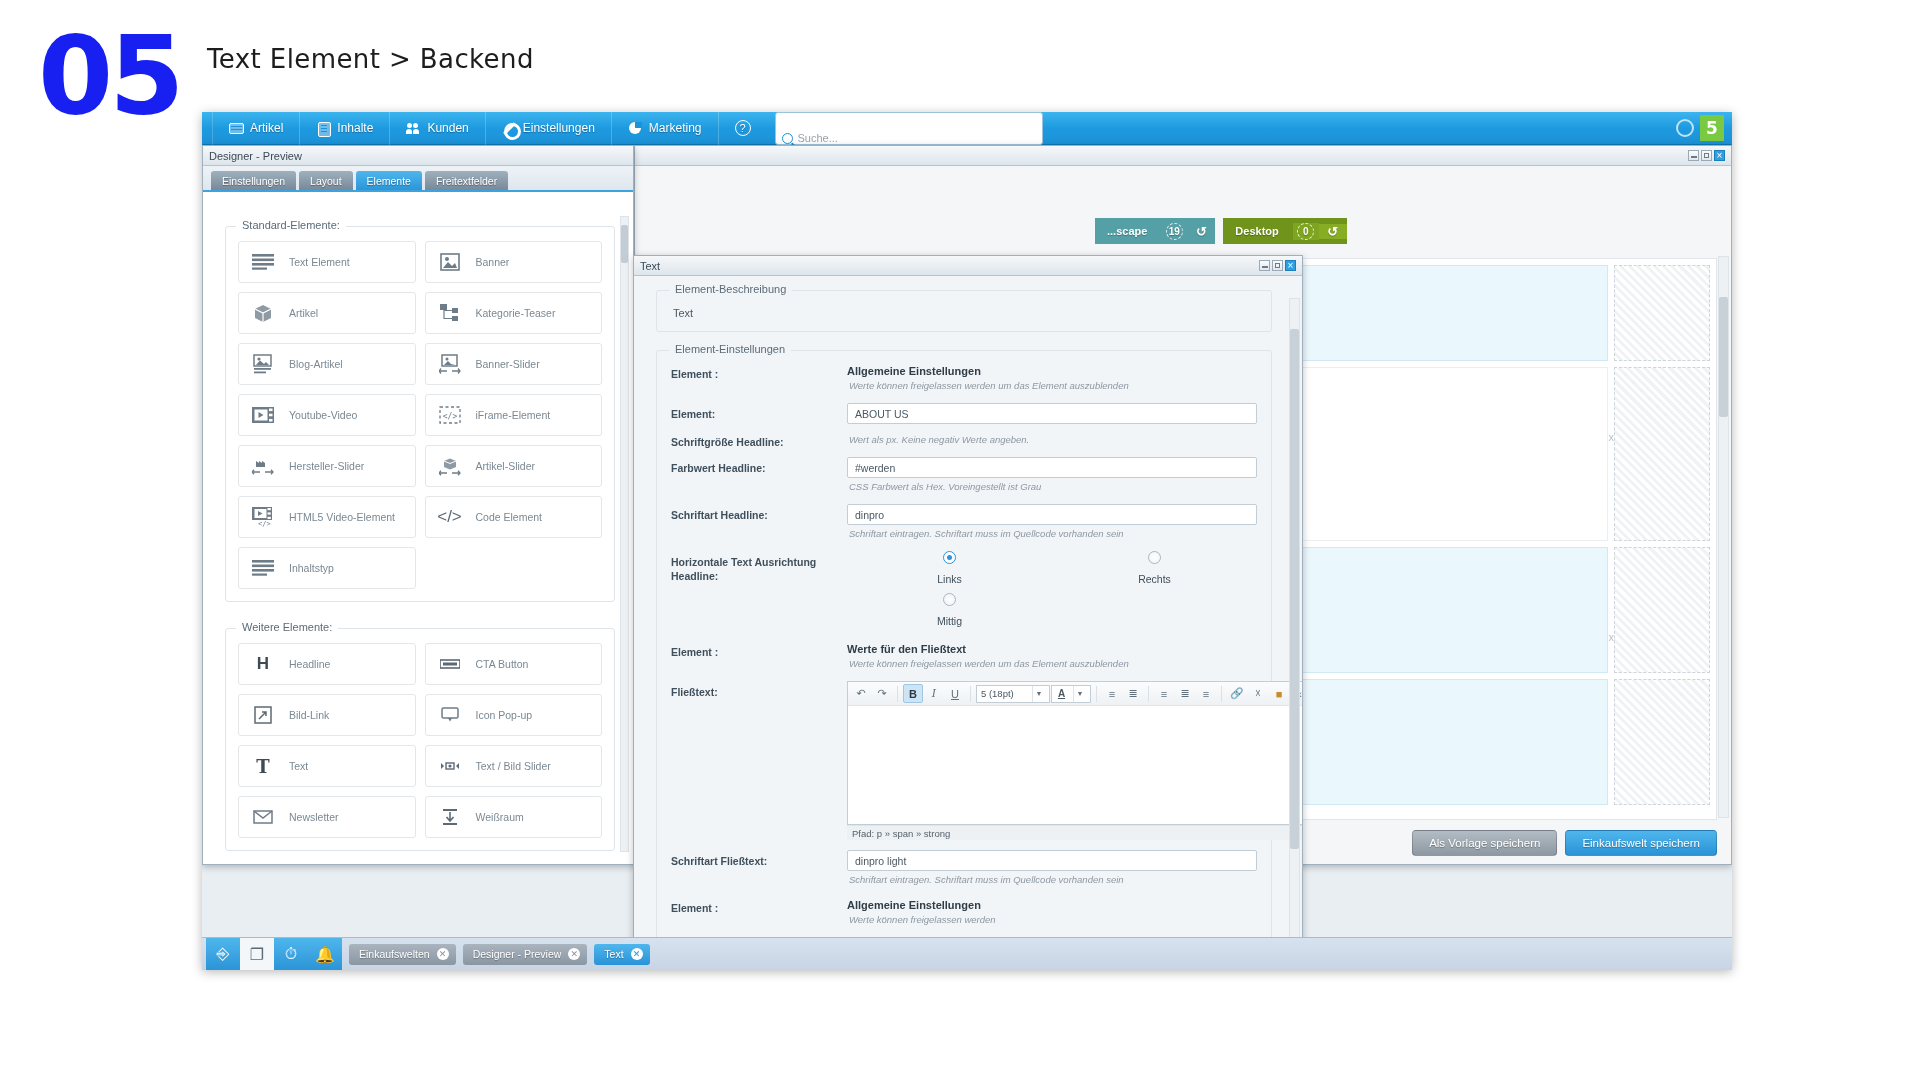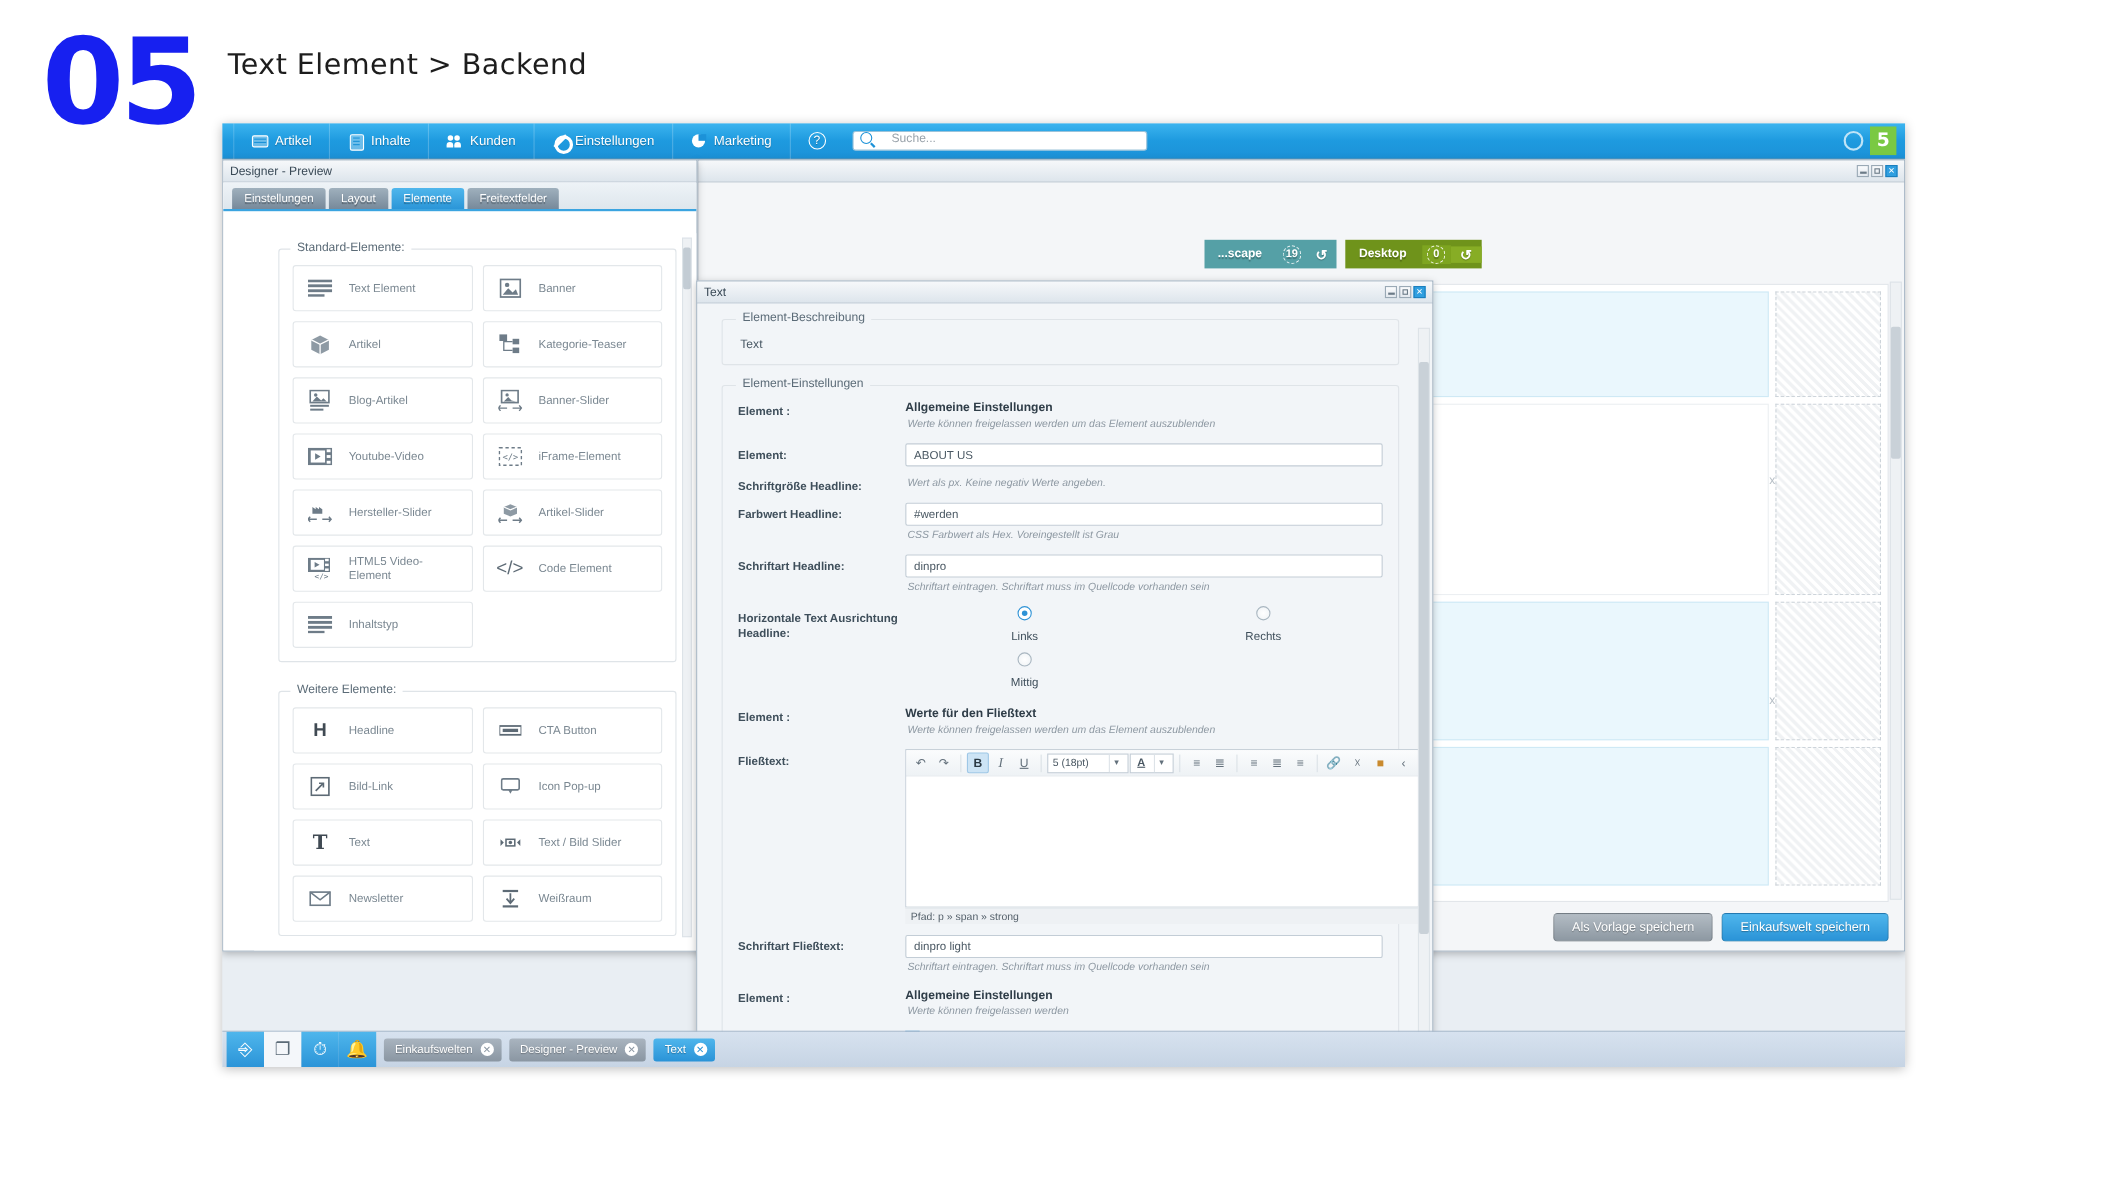--- a/index.html
+++ b/index.html
@@ -60,23 +60,23 @@
   .mi-ein::after{content:"";position:absolute;left:6px;top:0;width:3px;height:15px;background:#fff;box-shadow:0 0 0 0 #fff;transform:rotate(45deg);}
   .mi-mar::before{content:"";position:absolute;left:1px;top:1px;width:12px;height:12px;border-radius:50%;background:#fff;}
   .mi-mar::after{content:"";position:absolute;left:7px;top:1px;width:7px;height:6px;background:#1c92d8;}
   .help-icon {
     width: 16px; height: 16px; border-radius: 50%;
     border: 1.6px solid #ffffff; color: #fff; font-size: 11px;
     display: flex; align-items: center; justify-content: center;
     line-height: 1;
   }
   .search-box {
-    margin-left: 8px; width: 268px; height: 18px;
+    margin-left: 8px; width: 268px; height: 33px;
     background: #fff; border: 1px solid #9bc3da; border-radius: 3px;
-    display: flex; align-items: flex-start; padding: 0 6px; gap: 18px;
+    display: flex; align-items: flex-end; padding: 0 6px; gap: 5px;
   }
   .mag { width: 11px; height: 11px; border: 1.8px solid #1c92d8; border-radius: 50%; position: relative;}
   .mag::after { content:""; position:absolute; right:-4px; bottom:-3px; width:5px;height:1.8px;background:#1c92d8;transform:rotate(45deg);}
   .search-ph { font-size: 11px; color: #9aa3ab; }
   .topbar-right { margin-left: auto; display: flex; align-items: center; gap: 6px; padding-right: 8px;}
   .tb-globe { width: 18px; height: 18px; border-radius: 50%; border: 2px solid #bfe4f7; }
   .tb-badge {
     width: 24px; height: 26px; background: #7ac943; color: #fff;
     font-size: 17px; font-weight: bold; display:flex; align-items:center; justify-content:center;
     font-family: "DejaVu Sans", sans-serif;
@@ -101,21 +101,21 @@
   #designer { left: 0px; top: 33px; width: 432px; height: 720px; }
   .dz-body { position: absolute; inset: 20px 0 0 0; background:#fff; }
   .tabstrip { height: 26px; background: linear-gradient(to bottom,#eef3f7,#dee6ed); border-bottom: 2px solid #3ba4e0; display: flex; align-items: flex-end; padding-left: 8px; gap: 3px;}
   .tab {
     height: 19px; padding: 0 11px; font-size: 10.5px; color: #fff;
     border-radius: 3px 3px 0 0; display: flex; align-items: center;
     background: linear-gradient(to bottom,#9fb0bd,#77899a); text-shadow: 0 1px 1px rgba(0,0,0,.35);
     cursor: pointer;
   }
   .tab.active { background: linear-gradient(to bottom,#4fb6ec,#2b96d8); }
-  .dz-scroll { position:absolute; left:0; right:0; top:46px; bottom:0; overflow: hidden; background:#fff;margin-left:28px;}
+  .dz-scroll { position:absolute; left:0; right:0; top:46px; bottom:0; overflow: hidden; background:#fff;}
   .fieldset { margin: 14px 18px 0 22px; border: 1px solid #dfe4e8; border-radius: 3px; padding: 14px 12px 12px; position: relative;}
   .legend { position: absolute; top: -8px; left: 10px; background:#fff; padding: 0 6px; font-size: 11px; color: #5b6b77; }
   .grid2 { display: grid; grid-template-columns: 1fr 1fr; gap: 9px; }
   .el-card {
     height: 42px; border: 1px solid #e3e7ea; border-radius: 3px; background: #fff;
     display: flex; align-items: center; gap: 12px; padding: 0 10px; font-size: 10.5px; color: #7b8892;
     cursor: pointer;
   }
   .el-ico { width: 28px; height: 28px; flex: 0 0 28px; display: flex; align-items: center; justify-content: center; color:#6e7c88;}
   .dz-sb { position: absolute; right: 4px; top: 50px; bottom: 12px; width: 9px; background:#eef1f4; border:1px solid #dde3e8;}
@@ -151,21 +151,21 @@
 
   
   #textdlg { left: 431px; top: 143px; width: 670px; height: 777px; background:#eef2f6; }
   .td-body { position:absolute; inset:20px 0 44px 0; background: #f2f5f8; overflow:hidden; }
   .td-scroll { position: absolute; inset: 0 14px 0 0; }
   .td-sb { position:absolute; right:2px; top:22px; bottom:46px; width:11px; background:#eef1f4; border:1px solid #dde3e8;}
   .td-sb-thumb{position:absolute;left:0;right:0;top:30px;height:520px;background:#c9d1d8;border-radius:2px;}
   .td-fs { margin: 14px 16px 0 22px; border: 1px solid #dfe4e8; border-radius:3px; background: transparent; padding: 12px 14px 10px; position:relative;}
   .td-legend { position:absolute; top:-8px; left:12px; background:#f2f5f8; padding: 0 6px; font-size: 11px; color:#5b6b77;}
   .td-desc { font-size: 11px; color: #4b5a66; padding: 4px 2px 2px; }
-  .frow { display: flex; margin-bottom: 7px; align-items: flex-start;}
+  .frow { display: flex; margin-bottom: 7px; align-items: flex-start; gap: 24px;}
   .flabel { width: 152px; flex: 0 0 152px; font-size: 10.5px; color: #3f4f5b; font-weight: bold; padding-top: 4px; line-height:1.35;}
   .fctl { flex: 1; }
   .finput {
     width: 100%; height: 21px; background: #fff; border: 1px solid #c3cdd6; border-radius: 2px;
     display: flex; align-items: center; padding: 0 7px; font-size: 10.5px; color: #4a5863;
   }
   .fhint { font-size: 9.5px; color: #8d98a2; font-style: italic; margin: 3px 0 5px 2px; }
   .fhead { font-size: 11px; color: #2f3d48; font-weight: bold; padding-top: 2px;}
   .spin { position: relative; }
   .spin-btns { position:absolute; right:2px; top:2px; width:14px; height:17px; display:flex; flex-direction:column; }

